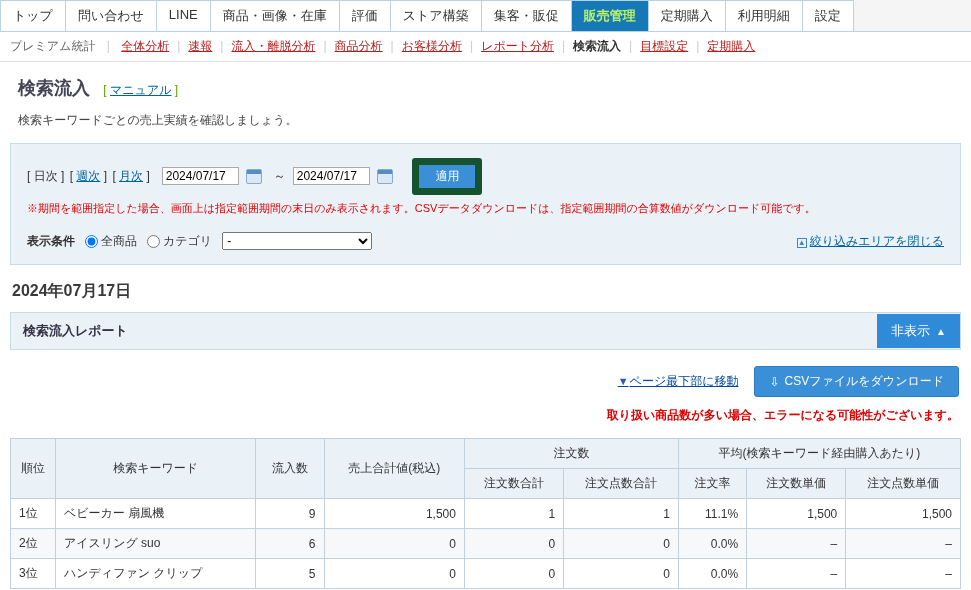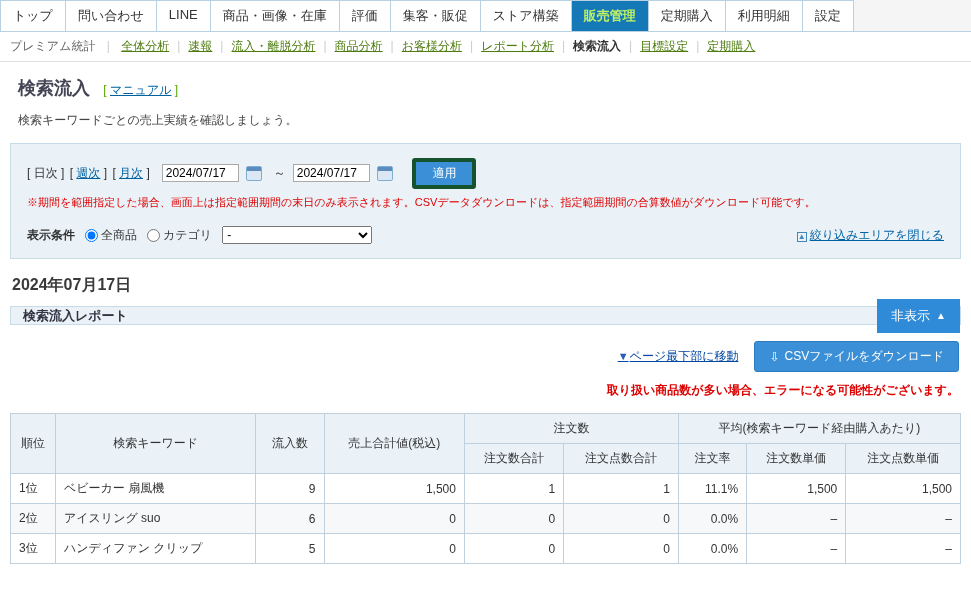--- a/index.html
+++ b/index.html
@@ -4,52 +4,52 @@
 <style>
 * { box-sizing: border-box; margin: 0; padding: 0; }
 body { font-family: "Meiryo", "MS PGothic", sans-serif; font-size: 12px; color: #333; background: #fff; width: 971px; }
 a { color: #0061a0; text-decoration: underline; cursor: pointer; }
 
 .tabs { display: flex; border-bottom: 1px solid #b8d2e3; background: #f5f5f5; }
 .tab { padding: 6px 12px; border: 1px solid #b8d2e3; border-bottom: none; background: #fff; cursor: pointer; color: #333; margin-right: -1px; font-size: 13px; }
 .tab.active { background: #1579b8; color: #bef264; font-weight: bold; }
 
 .subnav { padding: 6px 10px; background: #fff; border-bottom: 1px solid #e0e0e0; }
-.subnav-item { color: #4d7c0f; margin-right: 8px; font-size: 12px; cursor: pointer; }
+.subnav-item { color: #b91c1c; margin-right: 8px; font-size: 12px; cursor: pointer; }
 .subnav-item.plain { color: #666; text-decoration: none; }
 .subnav-item.active { font-weight: bold; text-decoration: none; color: #333; }
 .subnav-sep { color: #ccc; margin-right: 8px; }
 
 .page-title-row { padding: 14px 18px 8px; }
 .page-title { font-size: 18px; color: #445; display: inline; }
 .manual-link { font-size: 12px; margin-left: 10px; color: #58a500; }
 
 .desc { padding: 4px 18px 14px; color: #444; }
 
 .filter-box { margin: 0 10px 16px; padding: 14px 16px 14px; background: #eaf2f8; border: 1px solid #c8dce8; position: relative; }
 .date-row { margin-bottom: 6px; }
 .date-toggle { color: #333; margin-right: 2px; }
 .date-input { width: 77px; font-size: 12px; padding: 1px 3px; border: 1px solid #aaa; }
 .cal-icon { display: inline-block; width: 16px; height: 15px; background: linear-gradient(#fff 30%, #dbe8f4 30%); border: 1px solid #7faed0; vertical-align: middle; margin: 0 4px; border-radius: 2px; cursor: pointer; position: relative; }
 .cal-icon::before { content: ""; position: absolute; top: 0; left: 0; right: 0; height: 4px; background: #5b8cc0; }
 .tilde { margin: 0 4px; }
-.apply-btn { background: #3b8fd6; color: #fff; border: 4px solid #14532d; padding: 3px 16px; border-radius: 3px; cursor: pointer; font-size: 12px; margin-left: 12px; }
+.apply-btn { background: #3b8fd6; color: #fff; border: 7px solid #14532d; padding: 3px 16px; border-radius: 3px; cursor: pointer; font-size: 12px; margin-left: 12px; }
 .note-red { color: #d00; font-size: 11px; margin-top: 4px; }
 
 .cond-row { margin-top: 16px; display: flex; align-items: center; }
 .cond-label { font-weight: bold; margin-right: 10px; }
 .radio-lbl { margin-right: 10px; display: inline-flex; align-items: center; }
 .radio-lbl input { margin-right: 3px; }
 .cat-select { width: 150px; font-size: 12px; }
 .close-filter { margin-left: auto; color: #0061a0; cursor: pointer; font-size: 12px; }
 .close-filter .box { display: inline-block; border: 1px solid #4488bb; width: 10px; height: 10px; text-align: center; line-height: 8px; font-size: 8px; margin-right: 3px; color: #4488bb; }
 
 .date-heading { font-size: 16px; font-weight: bold; color: #3a3a3a; padding: 0 12px 10px; }
 
-.report-bar { display: flex; align-items: center; background: #eaf2f8; border: 1px solid #c8dce8; margin: 0 10px; padding: 0 0 0 12px; height: 19px; }
+.report-bar { display: flex; align-items: center; background: #eaf2f8; border: 1px solid #c8dce8; margin: 0 10px; padding: 0 0 0 12px; height: 38px; }
 .report-title { font-weight: bold; color: #334; font-size: 13px; }
 .hide-btn { margin-left: auto; background: #2f8bd8; color: #fff; padding: 0 14px; height: 34px; display: flex; align-items: center; cursor: pointer; font-size: 13px; }
 .hide-btn .chev { margin-left: 6px; font-size: 10px; }
 
 .action-row { display: flex; justify-content: flex-end; align-items: center; gap: 16px; padding: 16px 12px 4px; }
 .scroll-link { color: #0048a0; font-size: 12px; }
 .scroll-link::before { content: "▼"; color: #2a5cb8; margin-right: 1px; font-size: 11px; }
 .csv-btn { background: #3b8fd6; color: #fff; border: 1px solid #2a7bc0; padding: 6px 14px; border-radius: 3px; cursor: pointer; font-size: 12px; display: inline-flex; align-items: center; }
 .csv-btn .dl-icon { margin-right: 5px; }
 
@@ -65,22 +65,22 @@
 </style>
 </head>
 <body>
 
 <div class="tabs" id="tabs-container">
     <div class="tab">トップ</div>
     <div class="tab">問い合わせ</div>
     <div class="tab">LINE</div>
     <div class="tab">商品・画像・在庫</div>
     <div class="tab">評価</div>
+    <div class="tab">ストア構築</div>
     <div class="tab">集客・販促</div>
-    <div class="tab">ストア構築</div>
     <div class="tab active">販売管理</div>
     <div class="tab">定期購入</div>
     <div class="tab">利用明細</div>
     <div class="tab">設定</div>
   </div>
 
 <div class="subnav">
   <span class="subnav-item plain">プレミアム統計</span>
   <span class="subnav-sep">|</span>
   <span id="subnav-items"><a class="subnav-item">全体分析</a><span class="subnav-sep">|</span><a class="subnav-item">速報</a><span class="subnav-sep">|</span><a class="subnav-item">流入・離脱分析</a><span class="subnav-sep">|</span><a class="subnav-item">商品分析</a><span class="subnav-sep">|</span><a class="subnav-item">お客様分析</a><span class="subnav-sep">|</span><a class="subnav-item">レポート分析</a><span class="subnav-sep">|</span><a class="subnav-item active">検索流入</a><span class="subnav-sep">|</span><a class="subnav-item">目標設定</a><span class="subnav-sep">|</span><a class="subnav-item">定期購入</a></span>

